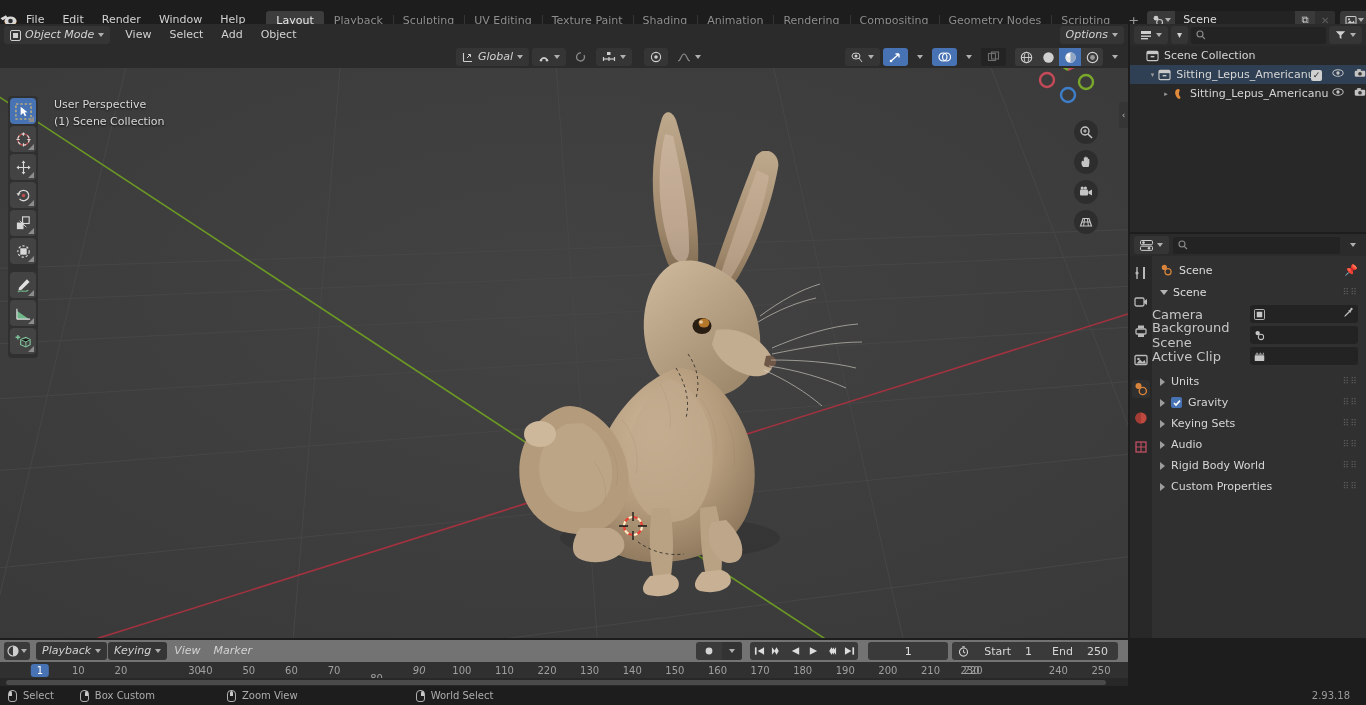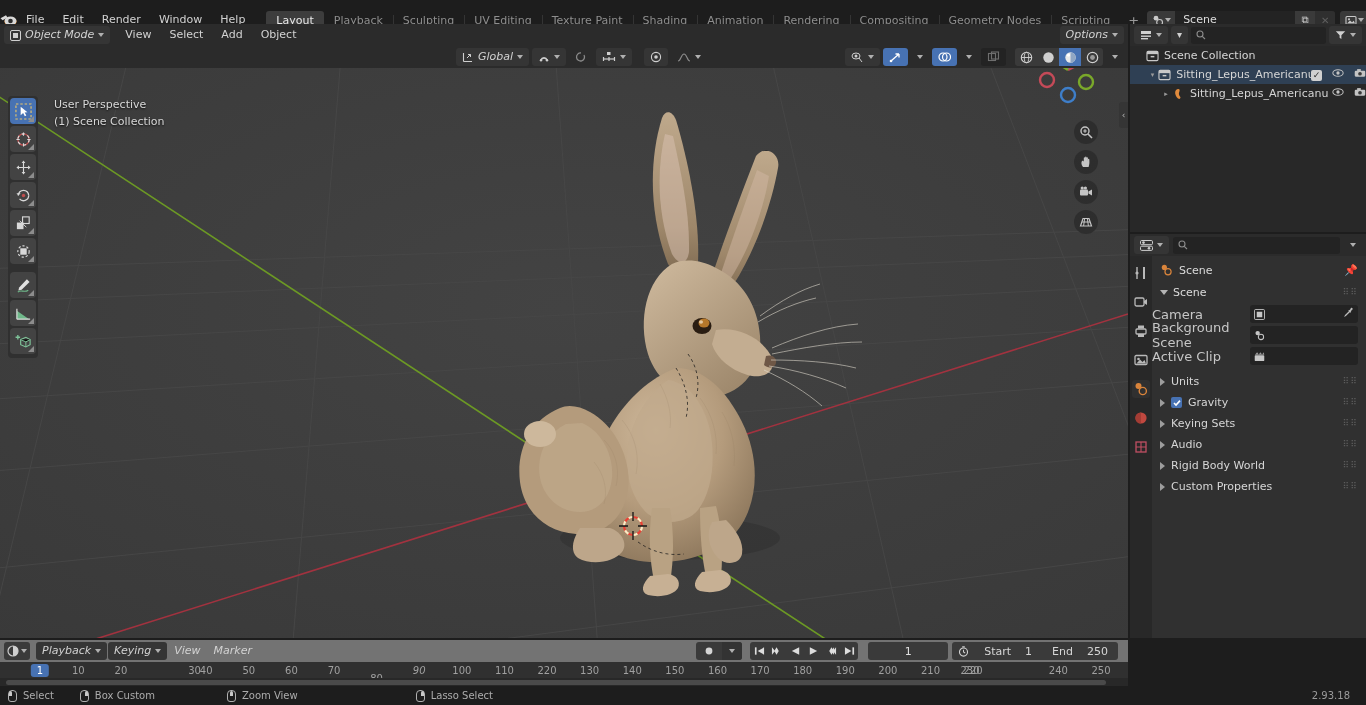--- a/index.html
+++ b/index.html
@@ -1030,20 +1030,20 @@
           <span class="mouse-ico m">
             <i></i>
           </span>
           <span>Zoom View</span>
         </div>
         <div class="st-sp" style="width: 118px;"></div>
         <div class="st-item">
           <span class="mouse-ico r">
             <i></i>
           </span>
-          <span>Lasso Select</span>
+          <span>World Select</span>
         </div>
         <div class="st-sp" style="width: 26px;"></div>
       </div>
     <div class="st-version">2.93.18</div>
   </div>
 
 </div>
 
 </body></html>

